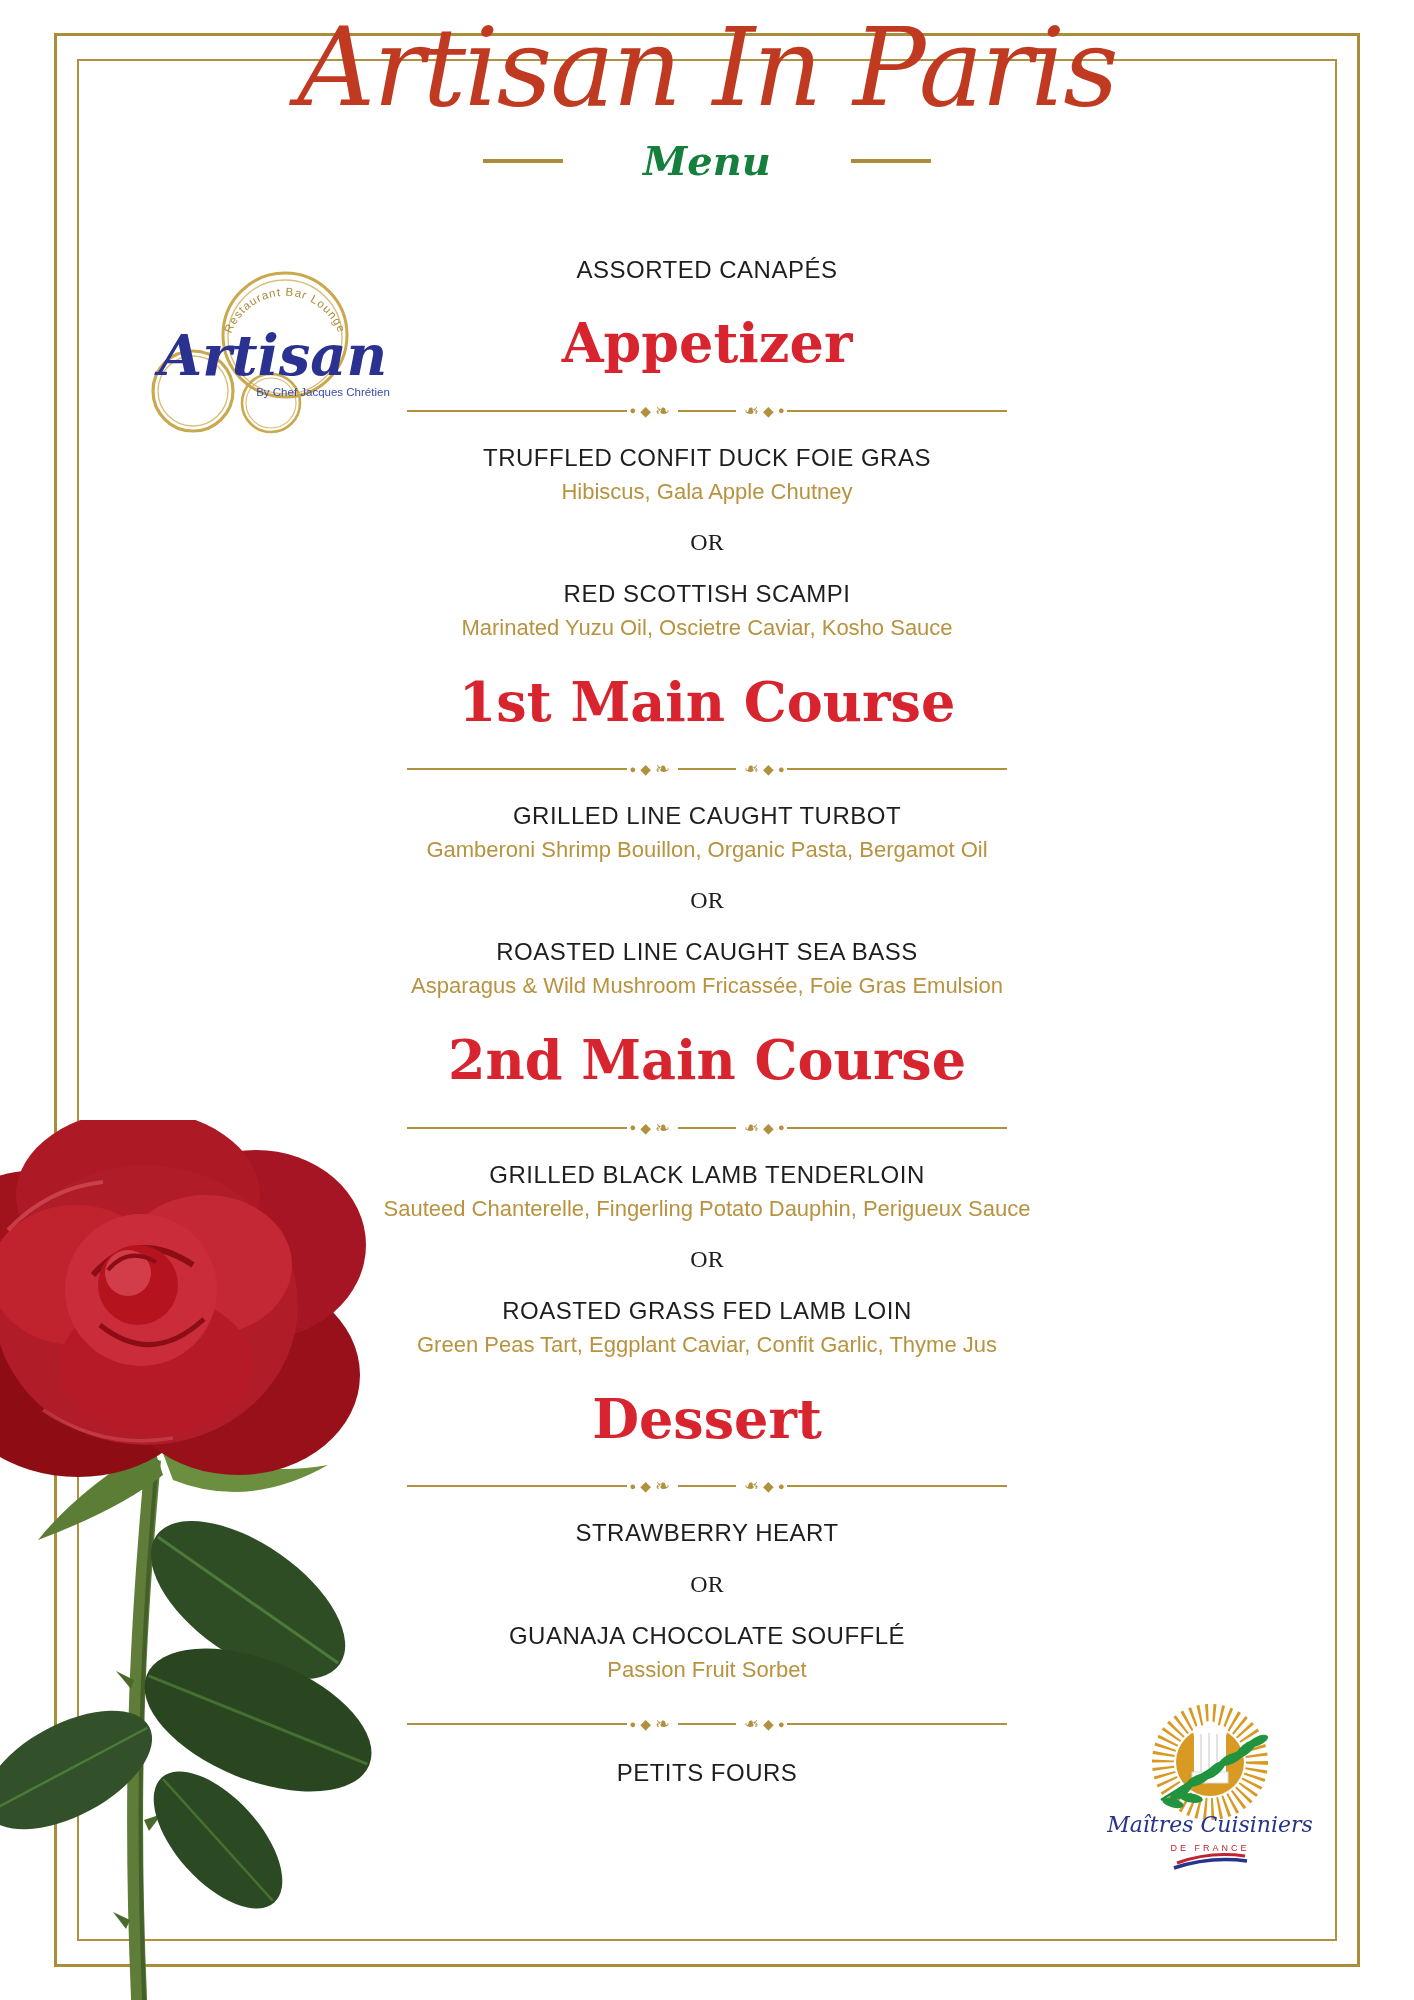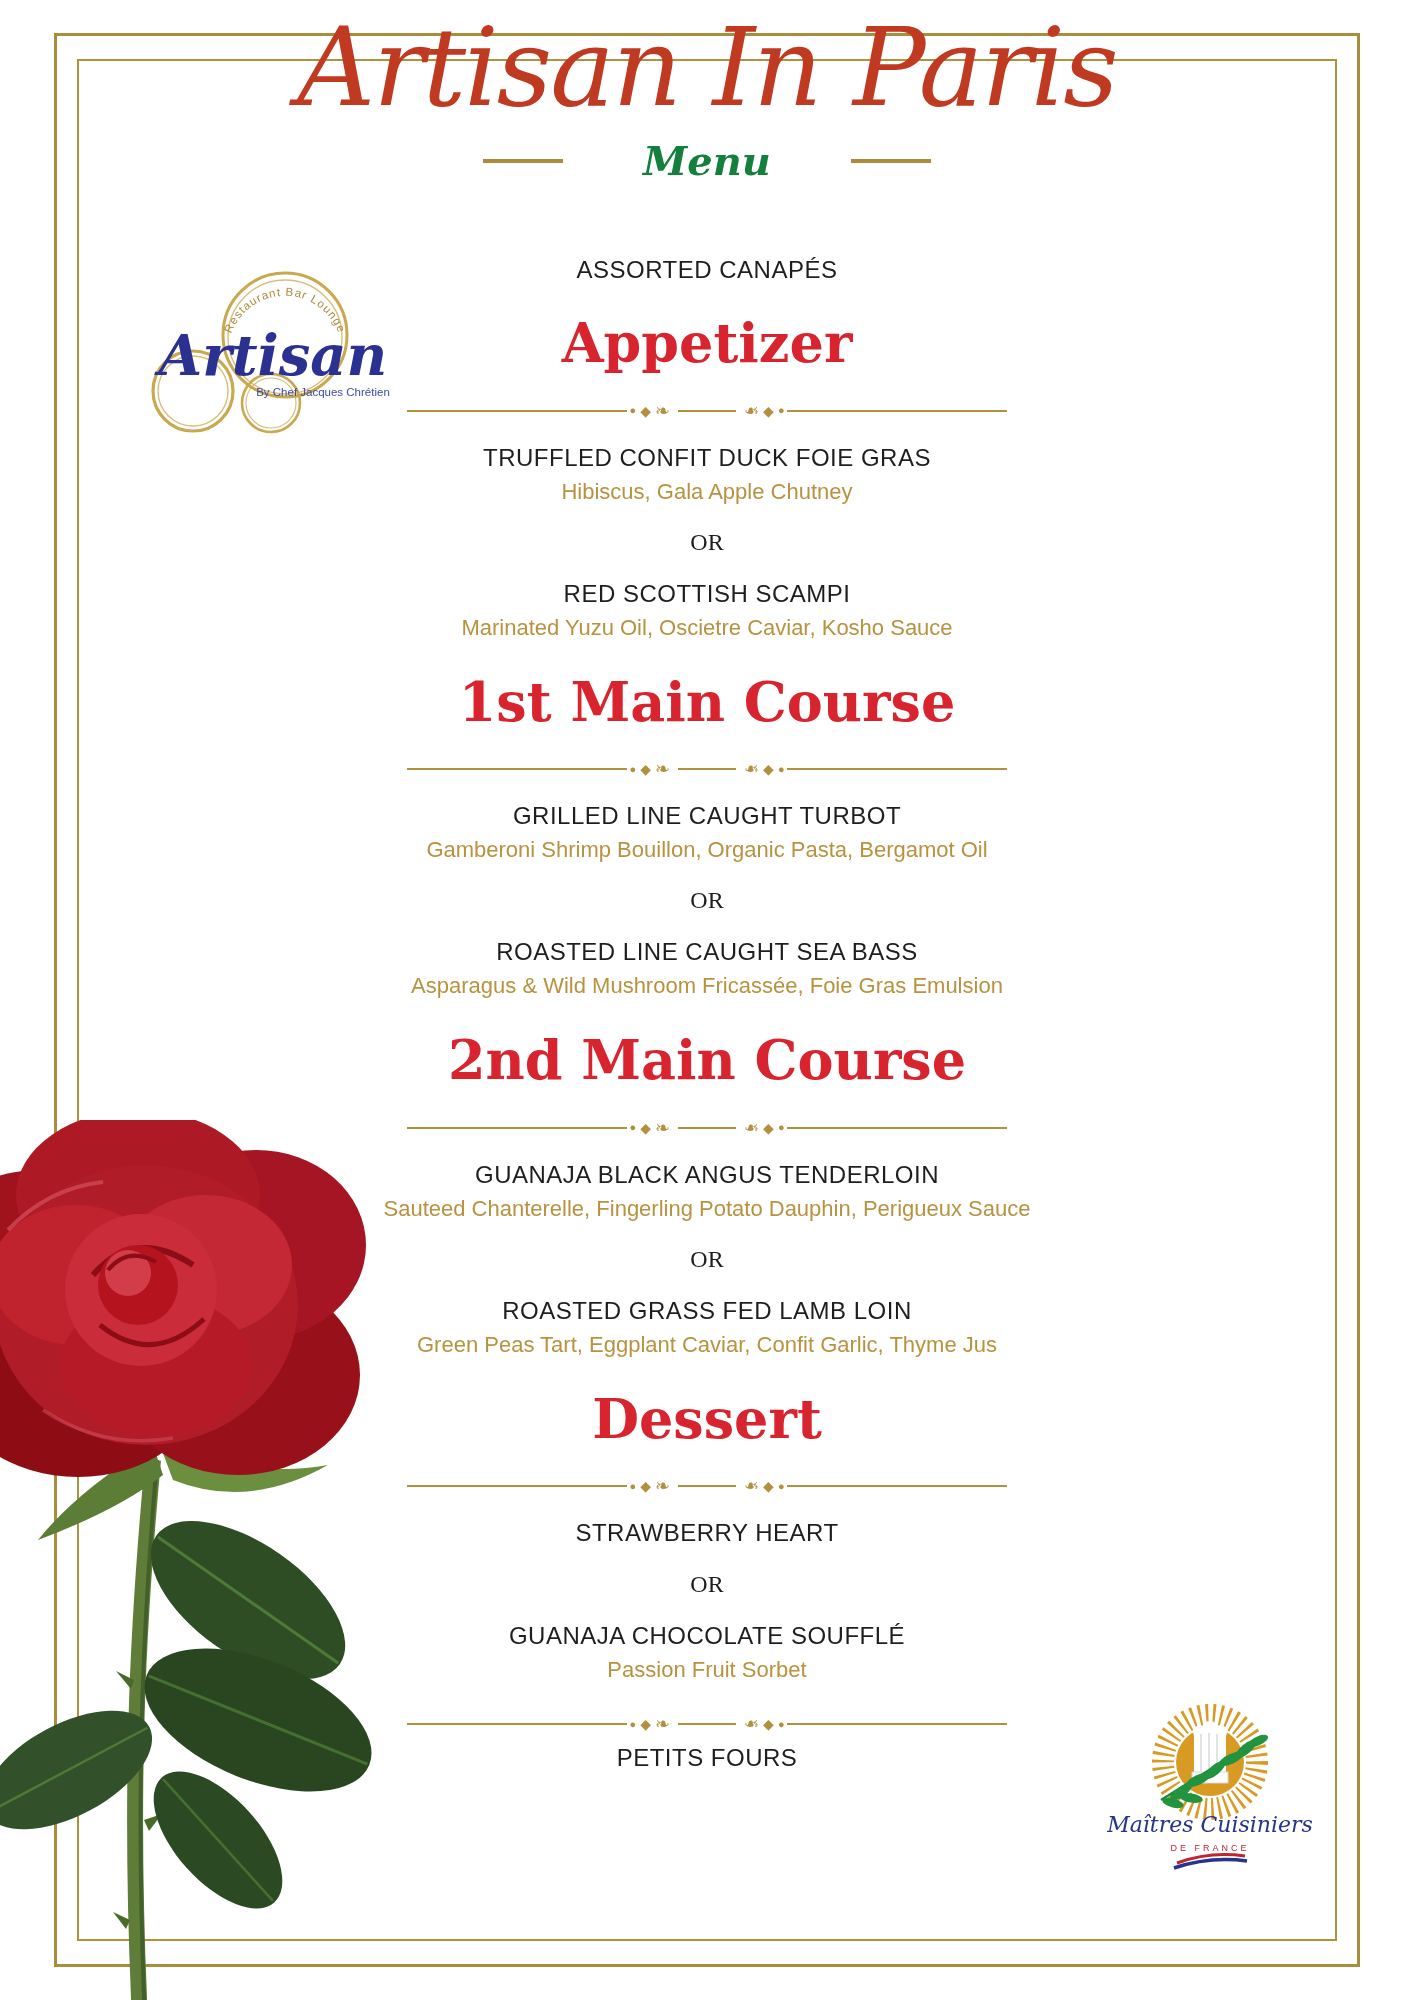--- a/index.html
+++ b/index.html
@@ -38,21 +38,21 @@
   .dv-diamond{font-size:14px;}
   .dv-leaf{font-size:18px;}
   .flip{transform:scaleX(-1);display:inline-block;}
 
   .item{margin-top:22px;}
   .item-name{font-size:24px;line-height:32px;letter-spacing:.5px;color:#1e1e1e;}
   .item-desc{font-size:22px;line-height:30px;color:#b8923f;margin-top:3px;}
   .or{margin-top:22px;font-size:24px;color:#1e1e1e;font-family:Liberation Serif, serif;}
 
   .final-divider{margin-top:30px;}
-  .final-course{margin-top:11px;font-size:24px;letter-spacing:.5px;color:#1e1e1e;}
+  .final-course{margin-top:26px;font-size:24px;letter-spacing:.5px;color:#1e1e1e;}
 
   .artisan-logo{position:absolute;left:133px;top:253px;z-index:4;}
   .maitres-logo{position:absolute;left:1103px;top:1700px;z-index:4;}
   .rose{position:absolute;left:-52px;top:1120px;z-index:5;}
 </style>
 </head>
 <body>
 
 <div class="page">
 
@@ -138,21 +138,21 @@
       <span class="dv-orn dv-dot">●</span>
       <span class="dv-orn dv-diamond">◆</span>
       <span class="dv-orn dv-leaf">❧</span>
       <span class="dv-mid"></span>
       <span class="dv-orn dv-leaf flip">❧</span>
       <span class="dv-orn dv-diamond">◆</span>
       <span class="dv-orn dv-dot">●</span>
       <span class="dv-line"></span>
     </div>
     <div class="item">
-      <div class="item-name">GUANAJA BLACK ANGUS TENDERLOIN</div>
+      <div class="item-name">GRILLED BLACK LAMB TENDERLOIN</div>
       <div class="item-desc">Sauteed Chanterelle, Fingerling Potato Dauphin, Perigueux Sauce</div>
     </div>
     <div class="or">OR</div>
     <div class="item">
       <div class="item-name">ROASTED GRASS FED LAMB LOIN</div>
       <div class="item-desc">Green Peas Tart, Eggplant Caviar, Confit Garlic, Thyme Jus</div>
     </div>
 
     <div class="section-heading">Dessert</div>
     <div class="divider">

